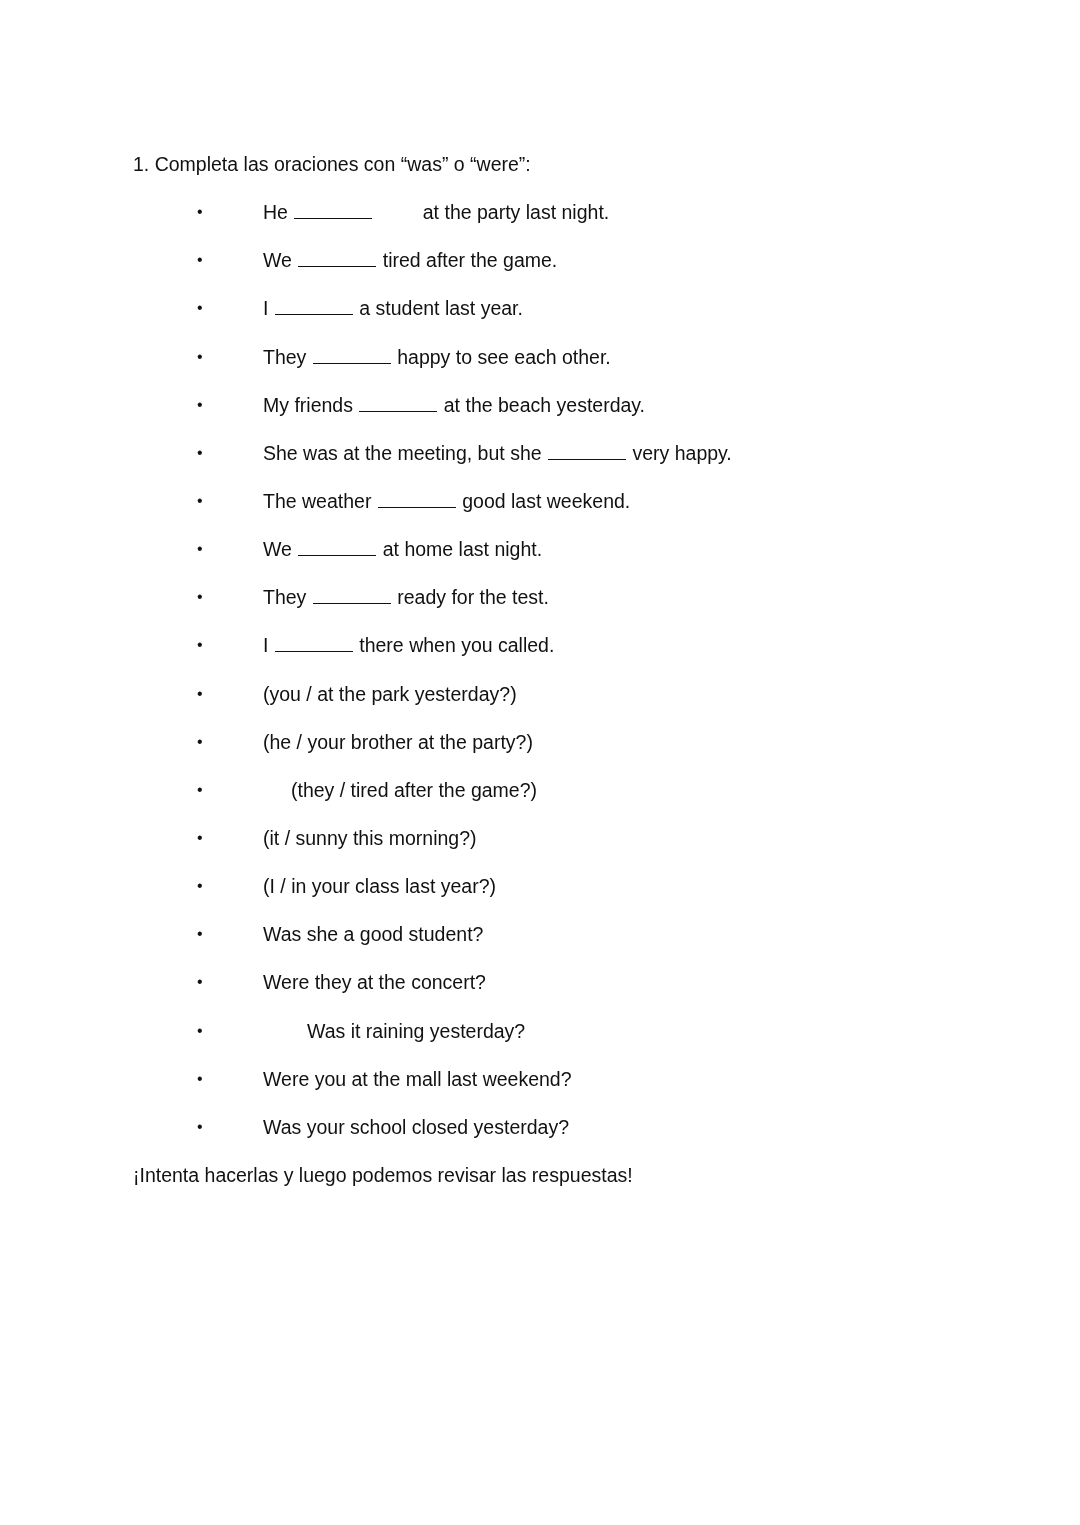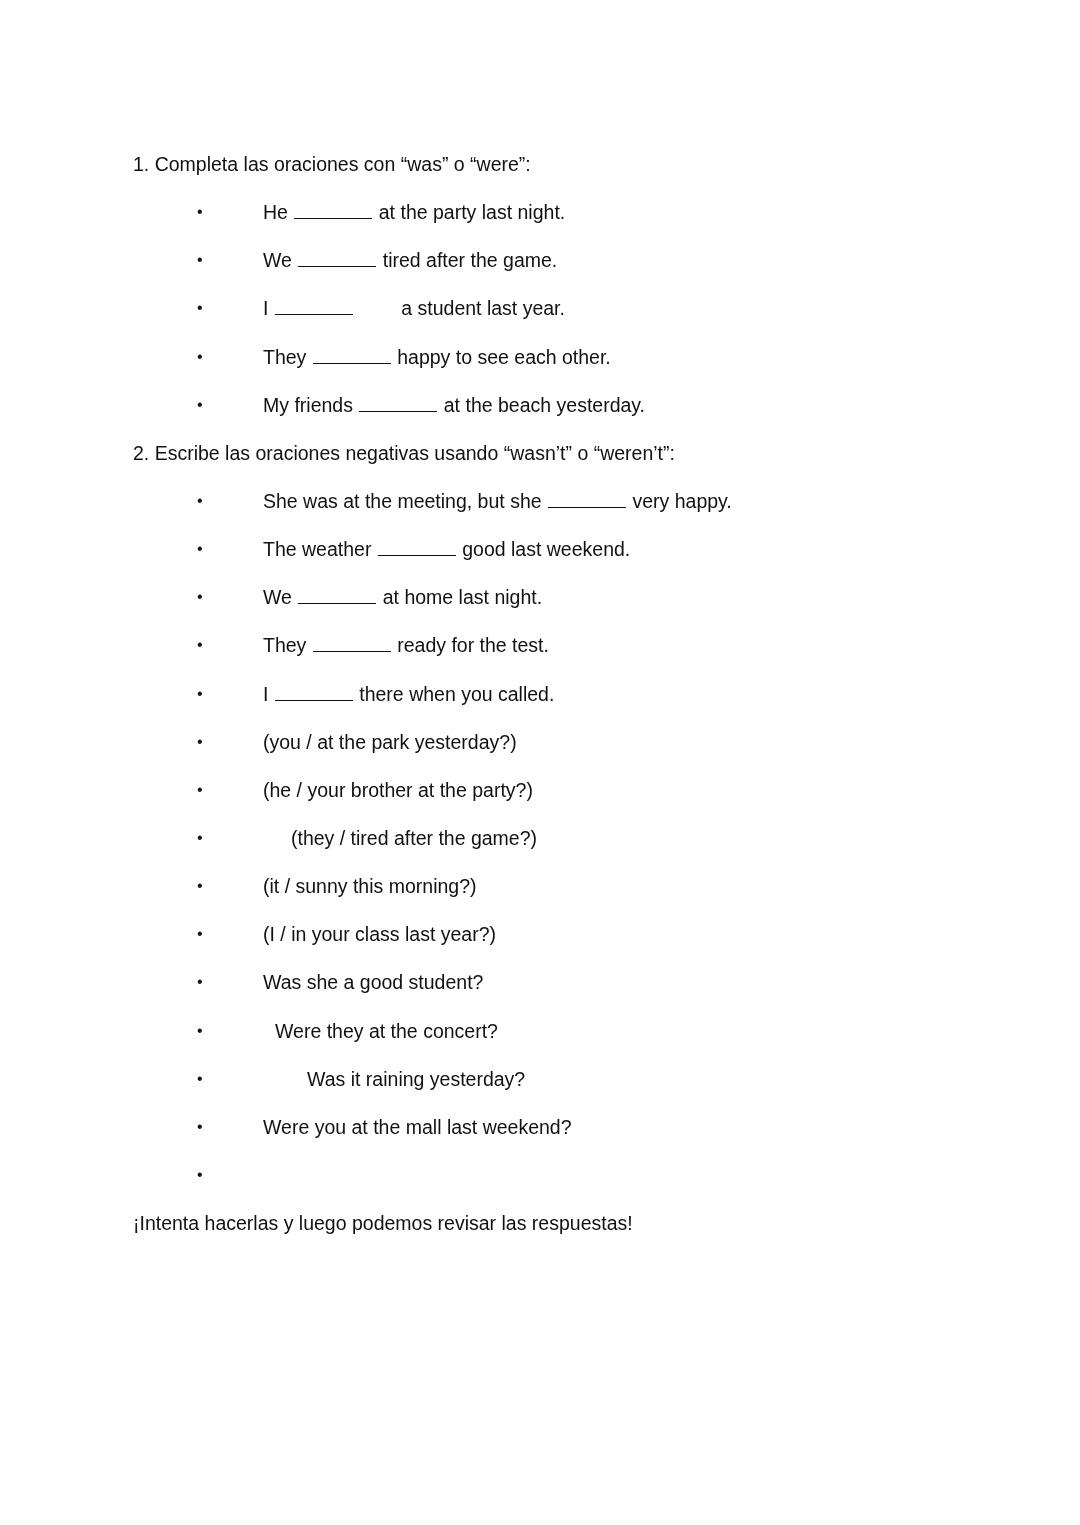--- a/index.html
+++ b/index.html
@@ -16,36 +16,35 @@
     .item { position: relative; padding-left: 130px; }
     .bullet { position: absolute; left: 64px; top: 0; font-size: 16px; }
     .blank { display: inline-block; width: 78px; border-bottom: 1.5px solid #111; height: 21px; vertical-align: baseline; margin: 0 1px; }
   </style>
 </head>
 <body>
 
 <div class="page">
   <div class="content" id="content">
       <div class="line heading">1. Completa las oraciones con “was” o “were”:</div>
-      <div class="line item"><span class="bullet">•</span><span style="white-space: pre;">He </span><span class="blank"></span><span style="white-space: pre;"> at the party last night.</span></div>
+      <div class="line item"><span class="bullet">•</span><span style="white-space: pre;">He </span><span class="blank"></span><span style="white-space: pre; margin-left: 44px;"> at the party last night.</span></div>
       <div class="line item"><span class="bullet">•</span><span style="white-space: pre;">We </span><span class="blank"></span><span style="white-space: pre;"> tired after the game.</span></div>
-      <div class="line item"><span class="bullet">•</span><span style="white-space: pre;">I </span><span class="blank"></span><span style="white-space: pre; margin-left: 42px;"> a student last year.</span></div>
+      <div class="line item"><span class="bullet">•</span><span style="white-space: pre;">I </span><span class="blank"></span><span style="white-space: pre;"> a student last year.</span></div>
       <div class="line item"><span class="bullet">•</span><span style="white-space: pre;">They </span><span class="blank"></span><span style="white-space: pre;"> happy to see each other.</span></div>
       <div class="line item"><span class="bullet">•</span><span style="white-space: pre;">My friends </span><span class="blank"></span><span style="white-space: pre;"> at the beach yesterday.</span></div>
-      <div class="line heading">2. Escribe las oraciones negativas usando “wasn’t” o “weren’t”:</div>
       <div class="line item"><span class="bullet">•</span><span style="white-space: pre;">She was at the meeting, but she </span><span class="blank"></span><span style="white-space: pre;"> very happy.</span></div>
       <div class="line item"><span class="bullet">•</span><span style="white-space: pre;">The weather </span><span class="blank"></span><span style="white-space: pre;"> good last weekend.</span></div>
       <div class="line item"><span class="bullet">•</span><span style="white-space: pre;">We </span><span class="blank"></span><span style="white-space: pre;"> at home last night.</span></div>
       <div class="line item"><span class="bullet">•</span><span style="white-space: pre;">They </span><span class="blank"></span><span style="white-space: pre;"> ready for the test.</span></div>
       <div class="line item"><span class="bullet">•</span><span style="white-space: pre;">I </span><span class="blank"></span><span style="white-space: pre; margin-top: 24px;"> there when you called.</span></div>
       <div class="line item"><span class="bullet">•</span><span style="white-space: pre;">(you / at the park yesterday?)</span></div>
       <div class="line item"><span class="bullet">•</span><span style="white-space: pre;">(he / your brother at the party?)</span></div>
       <div class="line item"><span class="bullet">•</span><span style="white-space: pre; margin-left: 28px;">(they / tired after the game?)</span></div>
       <div class="line item"><span class="bullet">•</span><span style="white-space: pre;">(it / sunny this morning?)</span></div>
       <div class="line item"><span class="bullet">•</span><span style="white-space: pre;">(I / in your class last year?)</span></div>
       <div class="line item"><span class="bullet">•</span><span style="white-space: pre;">Was she a good student?</span></div>
-      <div class="line item"><span class="bullet">•</span><span style="white-space: pre; margin-left: 12px;">Were they at the concert?</span></div>
+      <div class="line item"><span class="bullet">•</span><span style="white-space: pre;">Were they at the concert?</span></div>
       <div class="line item"><span class="bullet">•</span><span style="white-space: pre; margin-left: 44px;">Was it raining yesterday?</span></div>
       <div class="line item"><span class="bullet">•</span><span style="white-space: pre;">Were you at the mall last weekend?</span></div>
-      <div class="line item"><span class="bullet">•</span></div>
+      <div class="line item"><span class="bullet">•</span><span style="white-space: pre;">Was your school closed yesterday?</span></div>
       <div class="line heading">¡Intenta hacerlas y luego podemos revisar las respuestas!</div>
     </div>
 </div>
 
 </body></html>

